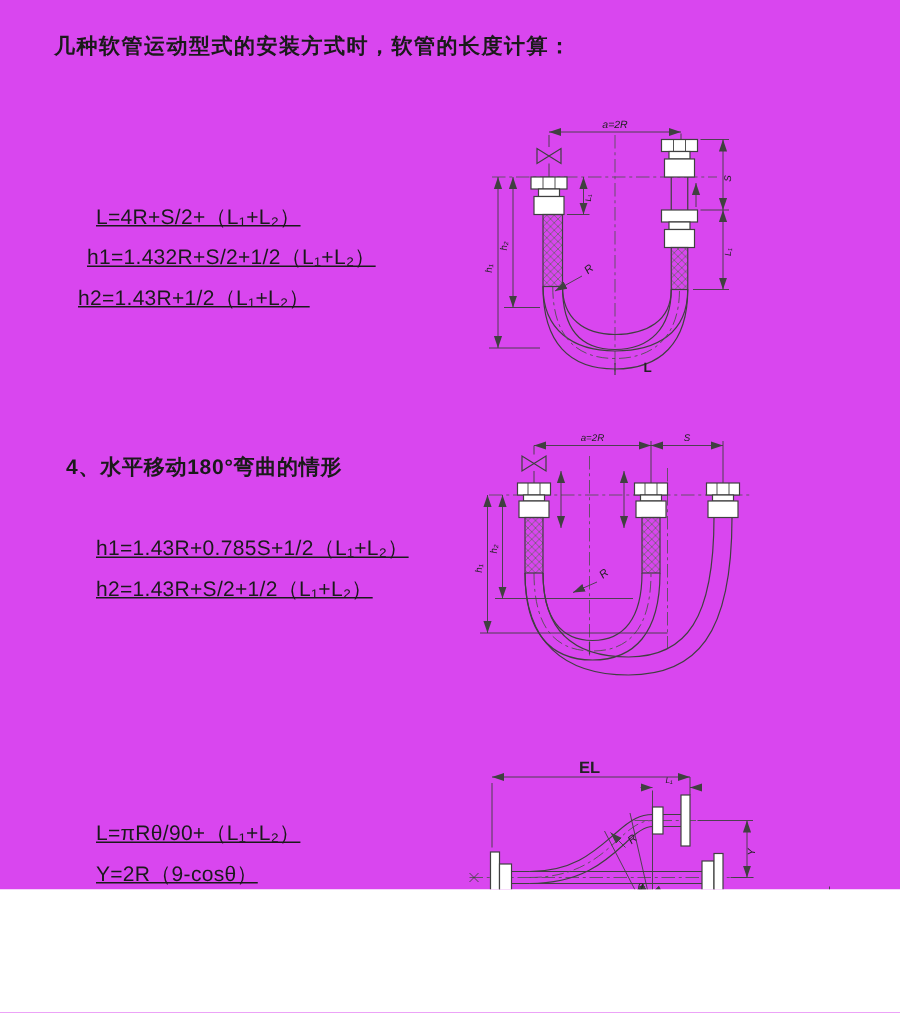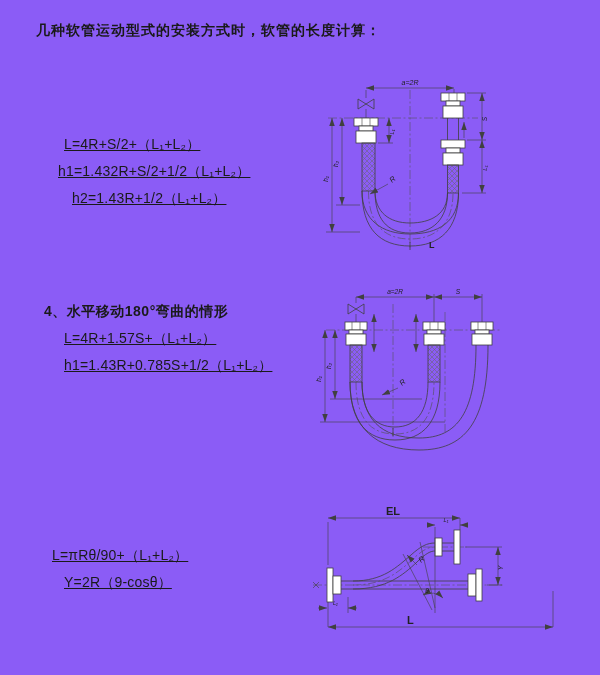--- a/index.html
+++ b/index.html
@@ -1,16 +1,16 @@
 <!DOCTYPE html>
 <html><head>
 <meta charset="utf-8">
 <style>
   html,body{margin:0;padding:0;background:#ffffff;}
-  .page{position:relative;width:600px;height:675px;background:#8b5cf6;overflow:hidden;
+  .page{position:relative;width:600px;height:593px;background:#d946ef;overflow:hidden;
         font-family:"Liberation Sans","DejaVu Sans",sans-serif;color:#1a1a1a;text-align:center;}
   .title{position:absolute;left:36px;top:22px;font-size:14px;font-weight:bold;letter-spacing:1px;}
   .sec-head{position:absolute;font-size:14px;font-weight:bold;letter-spacing:0.5px;}
   .formula{position:absolute;font-size:14px;font-weight:normal;letter-spacing:0.2px;text-decoration:underline;}
   svg{position:absolute;overflow:visible;}
   svg text{font-family:"Liberation Sans","DejaVu Sans",sans-serif;fill:#222;}
   .dimtxt{font-style:italic;}
   .ln{stroke:#404040;stroke-width:0.8;fill:none;}
   .thin{stroke:#404040;stroke-width:0.6;fill:none;}
   .cl{stroke:#505050;stroke-width:0.55;fill:none;stroke-dasharray:9 2.5 2 2.5;}
@@ -31,27 +31,27 @@
       <pattern id="hx" width="5" height="5" patternUnits="userSpaceOnUse">
         <path d="M0,5 L5,0 M0,0 L5,5" stroke="#666" stroke-width="0.5"></path>
       </pattern>
     </defs>
   </svg>
 
   <div class="title">几种软管运动型式的安装方式时，软管的长度计算：</div>
 
   <div class="formula" style="left:64px;top:136px">L=4R+S/2+（L₁+L₂）</div>
   <div class="formula" style="left:58px;top:163px">h1=1.432R+S/2+1/2（L₁+L₂）</div>
-  <div class="formula" style="left:72px;top:190px">h2=1.43R+1/2（L₁+L₂）</div>
+  <div class="formula" style="left:52px;top:190px">h2=1.43R+1/2（L₁+L₂）</div>
 
   <div class="sec-head" style="left:44px;top:303px">4、水平移动180°弯曲的情形</div>
-  <div class="formula" style="left:64px;top:330px">L=4R+1.57S+（L₁+L₂）</div>
   <div class="formula" style="left:64px;top:357px">h1=1.43R+0.785S+1/2（L₁+L₂）</div>
-
-  <div class="formula" style="left:52px;top:547px">L=πRθ/90+（L₁+L₂）</div>
+  <div class="formula" style="left:64px;top:384px">h2=1.43R+S/2+1/2（L₁+L₂）</div>
+
+  <div class="formula" style="left:64px;top:547px">L=πRθ/90+（L₁+L₂）</div>
   <div class="formula" style="left:64px;top:574px">Y=2R（9-cosθ）</div>
 
   <svg style="left:312px;top:76px" width="220" height="176" viewBox="0 0 220 176">
     <g>
       <line class="cl" x1="98" y1="14" x2="98" y2="172"></line>
       <line class="cl" x1="16" y1="42" x2="166" y2="42"></line>
       <line class="ln" x1="98" y1="166" x2="98" y2="174"></line>
     </g>
     <g>
       <path class="ln" d="M50,115 C50,153 68,170 98,170 C128,170 146.5,153 146.5,117"></path>

